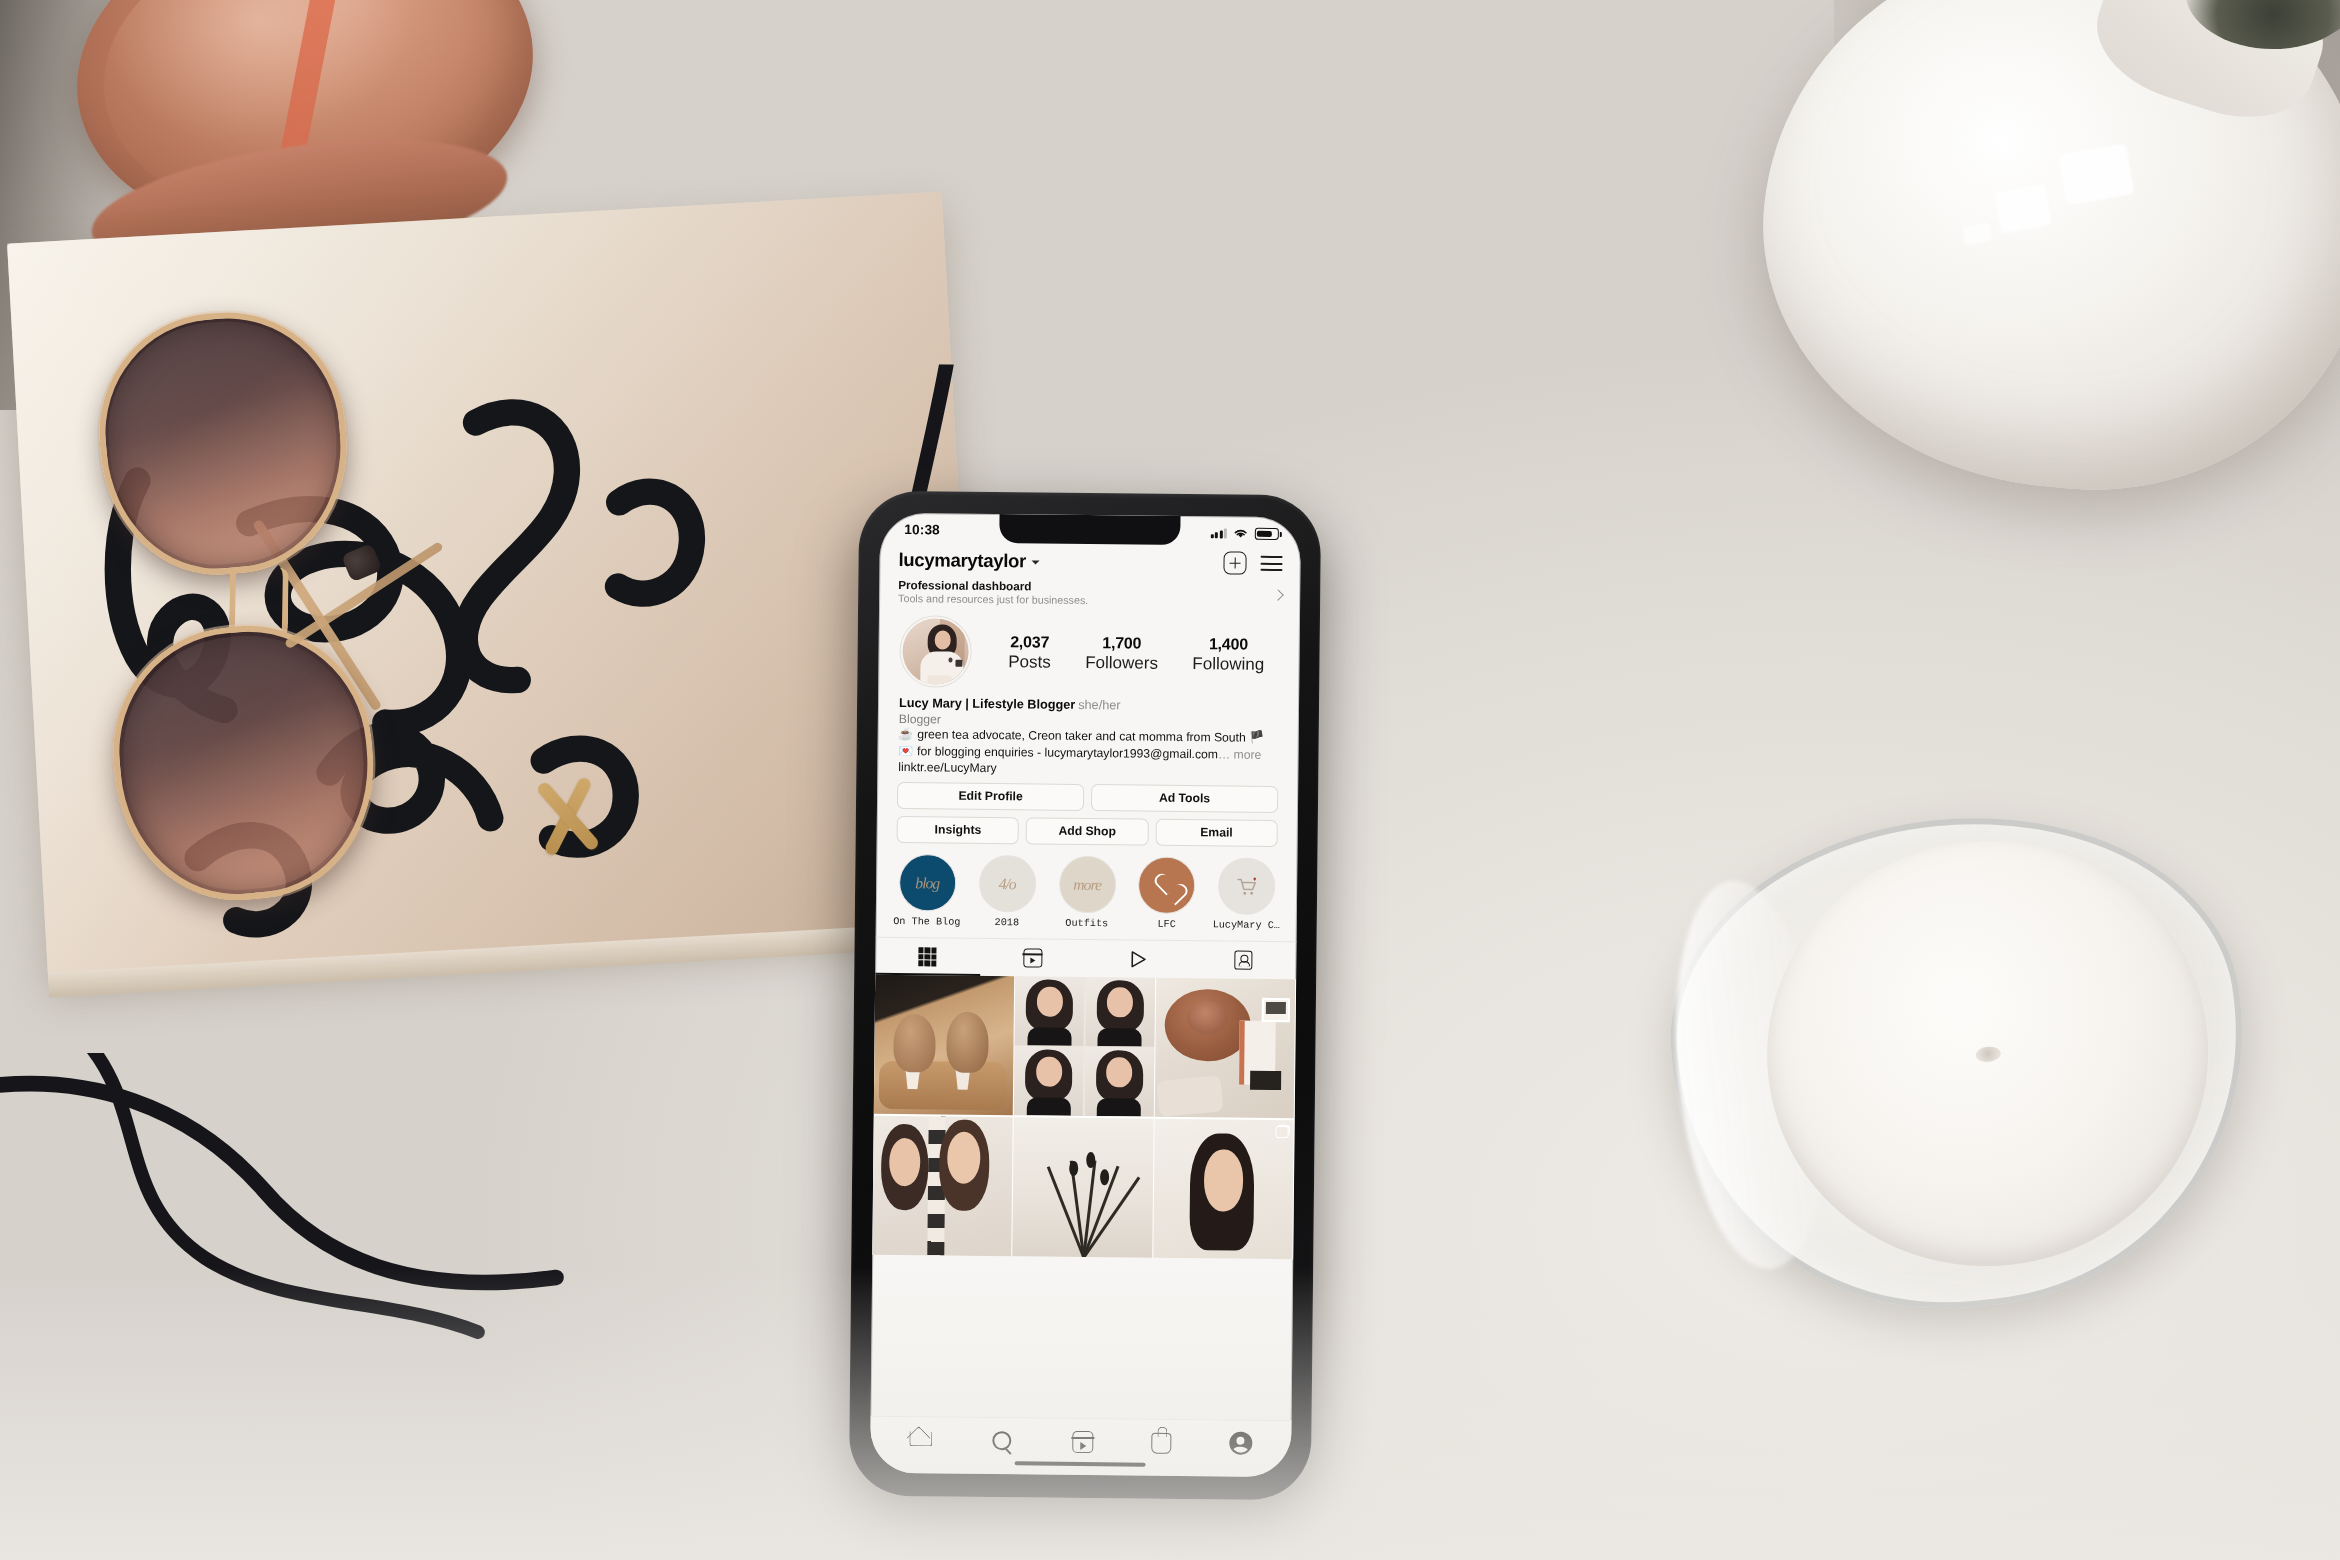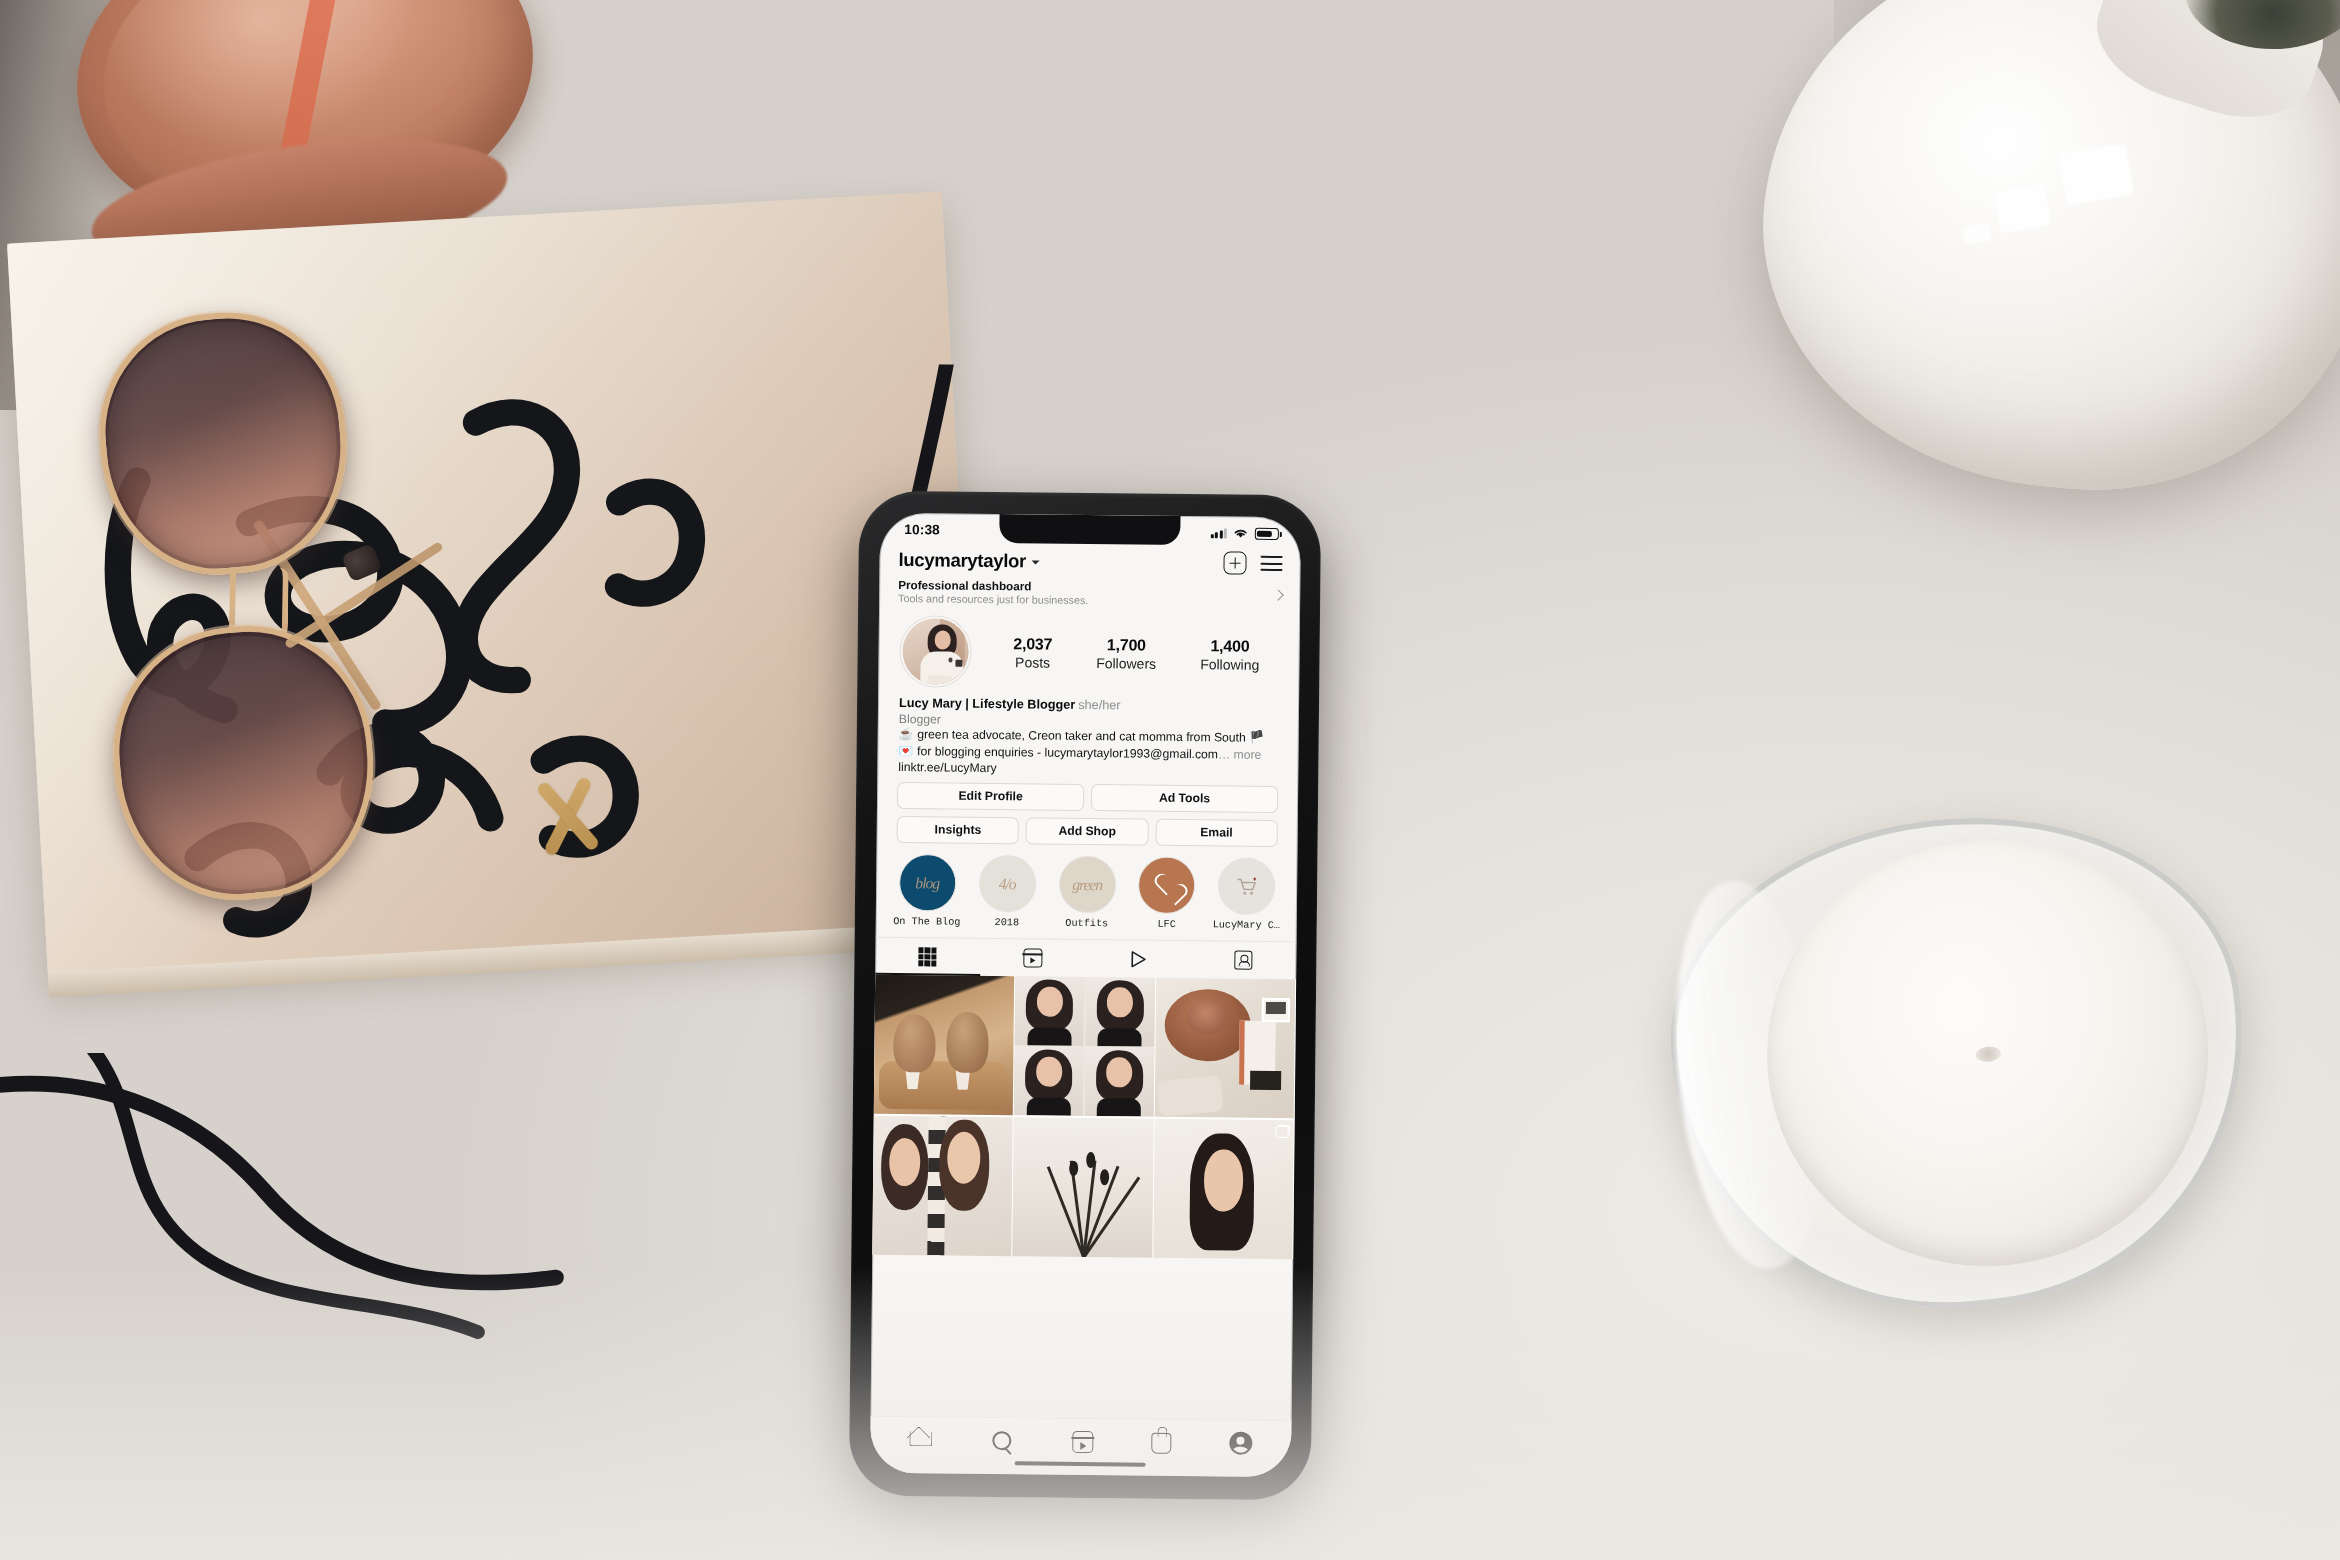--- a/index.html
+++ b/index.html
@@ -288,21 +288,21 @@
   .avatar .a-door { position:absolute; right:3.9px; top:0; width:25px; height:100%; background:linear-gradient(180deg,#cdb09b,#b9957d); }
   .avatar .a-hair { position:absolute; left:25px; top:5.9px; width:29px; height:33px; border-radius:48% 48% 40% 40%; background:#2d2220; }
   .avatar .a-face { position:absolute; left:32px; top:11.7px; width:15.6px; height:18.5px; border-radius:50%; background:#e3bda4; }
   .avatar .a-body { position:absolute; left:17.6px; top:33px; width:43px; height:43px; border-radius:15.6px 15.6px 7.8px 7.8px; background:#f5f0ea; }
   .avatar .a-skirt { position:absolute; left:25px; top:57px; width:25px; height:17.6px; background:#efe7de; border-radius:3.9px; }
   .avatar .a-dot { position:absolute; right:5.9px; top:41px; width:6.8px;height:6.8px;background:#3b3330;border-radius:1px;}
   .avatar .a-dot2{ position:absolute; right:15.6px; top:39px; width:4.9px;height:4.9px;background:#4a403c;border-radius:50%;}
 
   .stats { display:flex; flex:1; justify-content:space-around; text-align:center; padding-left: 5.9px; }
   .stat .num { font-size: 16px; font-weight:700; color:#0b0b0b; letter-spacing:-0.2px; }
-  .stat .lab { font-size: 14px; color:#1c1c1c; margin-top:1px; }
+  .stat .lab { font-size: 17px; color:#1c1c1c; margin-top:1px; }
 
   
   .bio { padding: 2px 19.5px 0 21.5px; }
   .bio .name { font-size: 12.7px; font-weight: 700; color:#0b0b0b; display:inline; }
   .bio .pron { font-size: 12.7px; color:#8e8e8e; display:inline; margin-left:2.9px; }
   .bio .cat { font-size: 12.2px; color:#7d7d7d; margin-top:1px; }
   .bio .line { font-size: 12.2px; color:#121212; line-height: 1.26; margin-top:1px; }
   .bio .more { color:#8e8e8e; }
   .bio .link { font-size: 12.2px; color:#121212; margin-top:1px; }
 
@@ -609,21 +609,21 @@
           <div class="hl-label">On The Blog</div>
         </div>
         <div class="hl">
           <div class="hl-circle" style="background:#e4e0da">
               <span class="hl-script">4/o</span>
             </div>
           <div class="hl-label">2018</div>
         </div>
         <div class="hl">
           <div class="hl-circle" style="background:#ded6c8">
-              <span class="hl-script">green</span>
+              <span class="hl-script">more</span>
             </div>
           <div class="hl-label">Outfits</div>
         </div>
         <div class="hl">
           <div class="hl-circle" style="background:#b7764f">
               <span class="heart-outline"></span>
             </div>
           <div class="hl-label">LFC</div>
         </div>
         <div class="hl">

